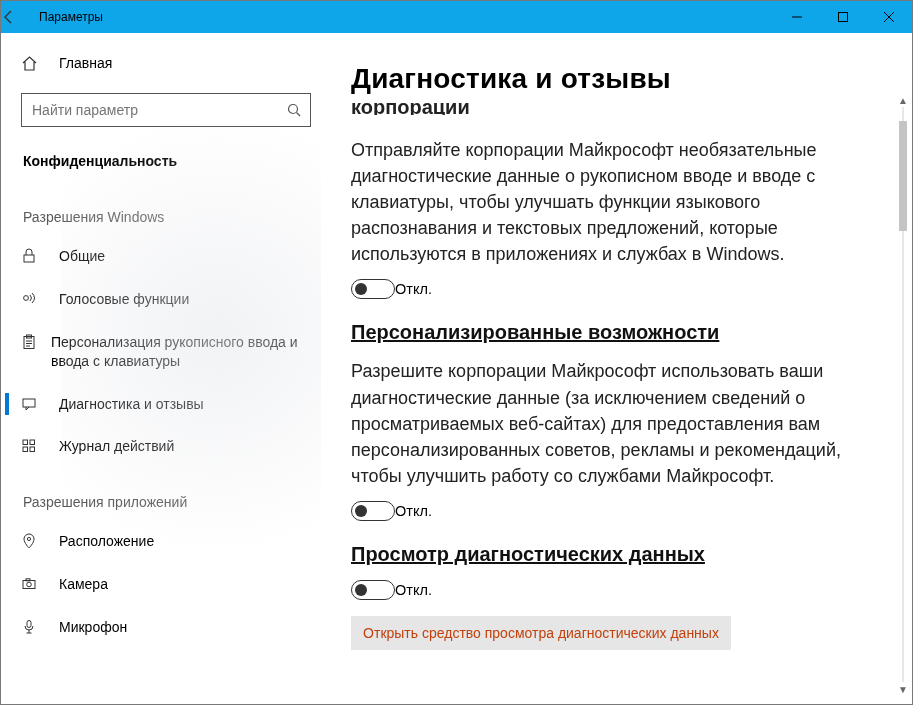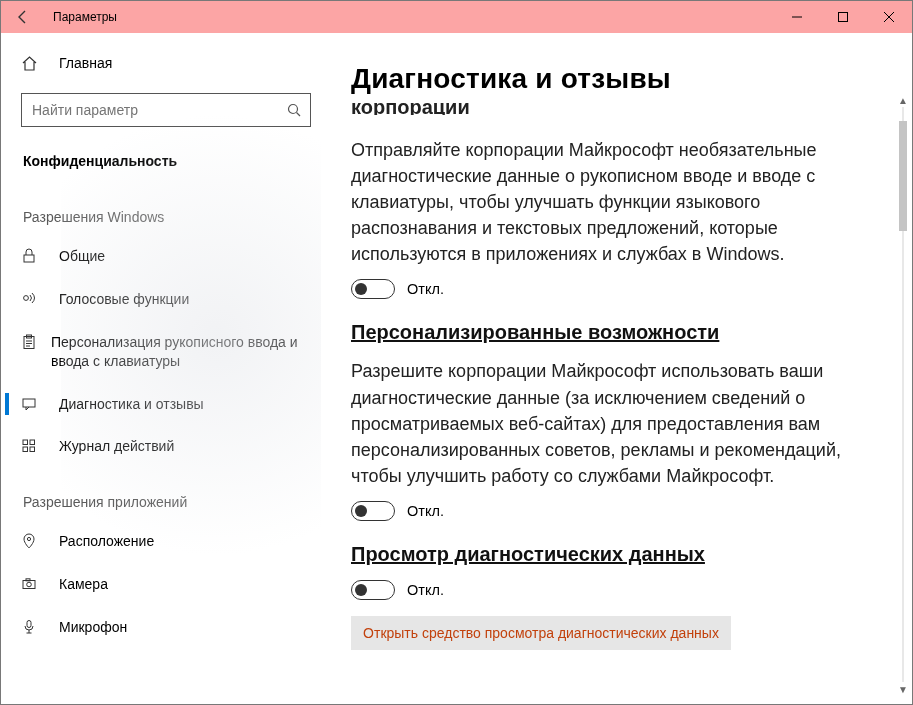--- a/index.html
+++ b/index.html
@@ -11,22 +11,21 @@
   width: 913px;
   height: 705px;
   overflow: hidden;
   position: relative;
   border: 1px solid #787878;
 }
 .titlebar {
   height: 32px;
   display: flex;
   align-items: center;
-  padding-left: 14px;
-  background: #fca5a5;
+  background: #0ea5e9;
   text-align: center;
 }
 .titlebar .back { width: 24px; font-size: 16px; color: #333; cursor: default; }
 .titlebar .title { font-size: 12px; color: #000; margin-left: 14px; }
 .titlebar .wincontrols { margin-left: auto; display: flex; }
 .titlebar .wincontrols .wc { width: 46px; height: 32px; display: flex; align-items: center; justify-content: center; }
 .titlebar .wincontrols svg { stroke: #000; stroke-width: 1; fill: none; }
 .app-body { display: flex; height: calc(100% - 32px); }
 .sidebar {
   width: 322px;
@@ -105,21 +104,21 @@
 .section h2 {
   font-size: 20px; font-weight: 600; color: #111;
   margin-bottom: 14px;
   text-decoration: underline;
 }
 .section p {
   font-size: 18px; color: #222; line-height: 1.45;
   max-width: 560px;
   margin-bottom: 12px;
 }
-.toggle-row { display:flex; align-items:center; gap:12px; margin-top:4px; }
+.toggle-row { display:flex; align-items:center; margin-top:4px; }
 .toggle {
   width: 44px; height: 20px; border:1px solid #333; border-radius: 10px;
   position: relative; background:#fff;
 }
 .toggle .knob {
   position:absolute; left:3px; top:3px; width:12px; height:12px; border-radius:50%; background:#333;
 }
 .toggle-label { font-size: 14.5px; }
 .disabled-btn {
   margin-top: 16px;

